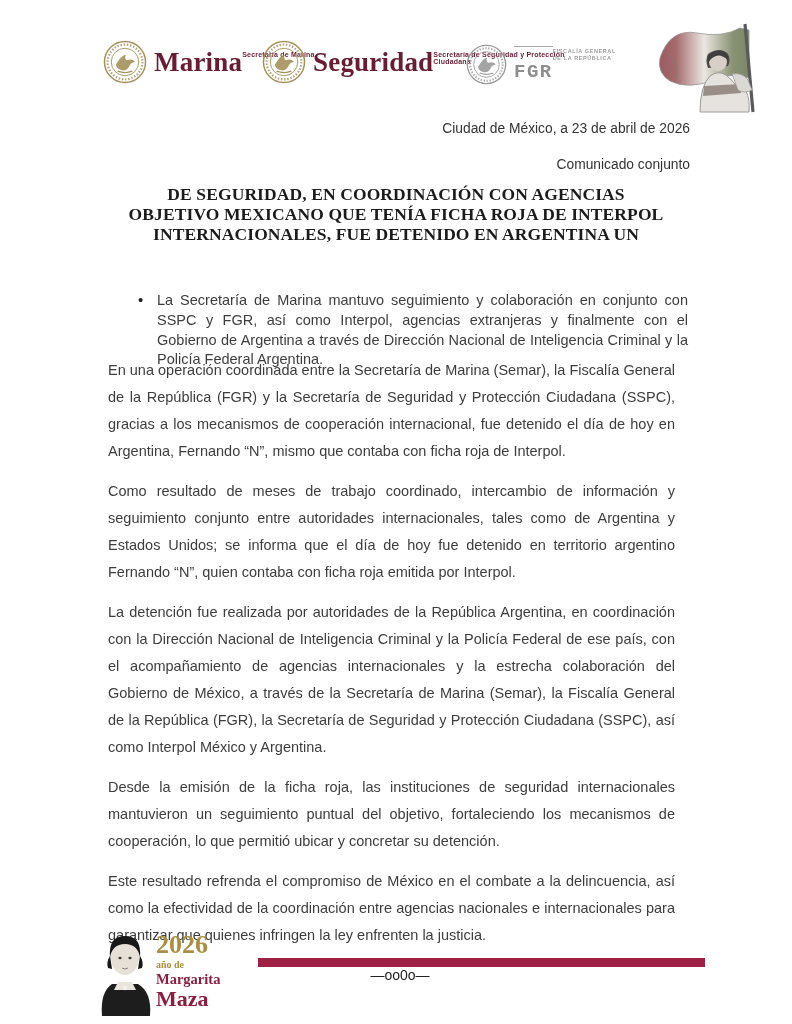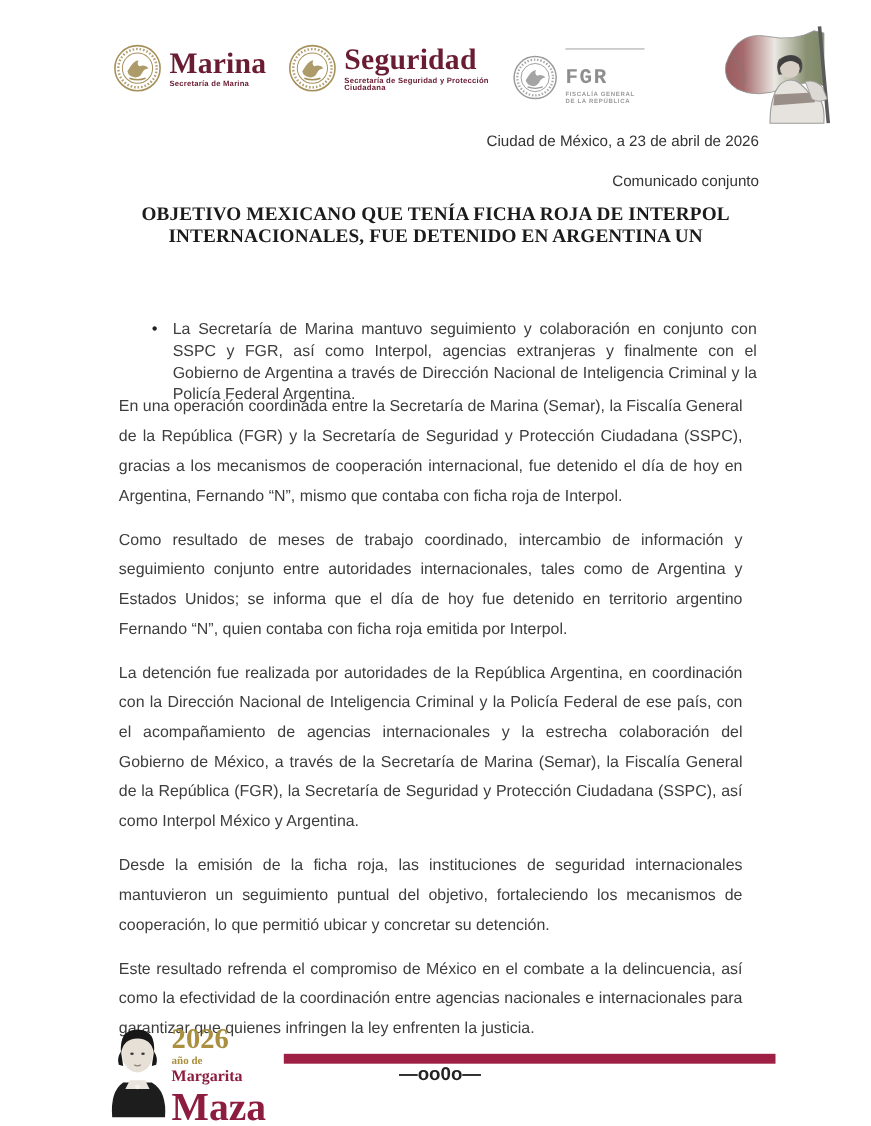--- a/index.html
+++ b/index.html
@@ -14,21 +14,21 @@
     font-family:"Liberation Sans",sans-serif;color:var(--ink);
   }
   
   .logo{position:absolute;display:flex;align-items:center;gap:7px;}
   .logo-marina{left:103px;top:40px;}
   .logo-seguridad{left:262px;top:40px;}
   .logo-fgr{left:466px;top:44px;}
   .seal{flex:0 0 auto;}
   .seal-gold{color:var(--gold);}
   .seal-gray{color:#9a9a9a;}
-  .logo-txt{display:flex;flex-direction:column;justify-content:center;}
+  .logo-txt{display:flex;flex-direction:row;justify-content:center;}
   .logo-title{
     font-family:"Liberation Serif",serif;font-weight:bold;font-size:27px;line-height:1;
     color:var(--maroon);letter-spacing:.2px;
   }
   .logo-sub{font-size:7px;font-weight:bold;color:var(--maroon);margin-top:2px;letter-spacing:.2px;}
   .logo-sub-seg{max-width:150px;}
   .fgr-title{
     font-family:Liberation Mono, monospace;font-weight:bold;font-size:19px;line-height:1.05;
     color:var(--gray);letter-spacing:1.5px;border-top:1.5px solid #a9a9a9;padding-top:16px;
   }
@@ -47,28 +47,28 @@
   .bullet-item{
     position:absolute;left:136px;top:291px;width:552px;padding-left:21px;
     font-size:14.5px;line-height:19.8px;text-align:justify;color:var(--ink);
   }
   .bullet-dot{position:absolute;left:2px;top:-1px;font-size:15px;color:#222;}
   
   .body-col{position:absolute;left:108px;top:357px;width:584px;}
   .body-col p{
     margin:0 17px 13px 0;font-size:14.5px;line-height:27px;text-align:justify;color:var(--ink);
   }
-  .closing{width:584px;text-align:center;font-weight:bold;font-size:17px;color:#222;margin-top:18px;}
+  .closing{width:584px;text-align:center;font-weight:normal;font-size:14px;color:#222;margin-top:18px;}
   
   .portrait{position:absolute;left:92px;top:924px;width:66px;height:92px;}
   .footer-txt{position:absolute;left:156px;top:932px;width:84px;line-height:1;}
   .f-year{font-family:"Liberation Serif",serif;font-weight:bold;font-size:26px;color:var(--f-gold);}
   .f-line1{font-family:"Liberation Serif",serif;font-weight:bold;font-size:10px;color:var(--f-gold);margin-top:2px;}
   .f-line2{font-family:"Liberation Serif",serif;font-weight:bold;font-size:14.5px;color:var(--f-maroon);margin-top:2px;}
-  .f-line3{font-family:"Liberation Serif",serif;font-weight:bold;font-size:36px;color:var(--f-maroon);margin-top:1px;}
+  .f-line3{font-family:"Liberation Serif",serif;font-weight:bold;font-size:22px;color:var(--f-maroon);margin-top:1px;}
   .footer-bar{position:absolute;left:258px;top:958px;width:447px;height:9px;background:var(--bar);}
 </style>
 </head>
 <body>
 
 <div class="page">
 
   <div class="logo logo-marina">
     <svg class="seal seal-gold" width="44" height="44" viewBox="0 0 48 48" aria-hidden="true">
       <circle cx="24" cy="24" r="22.4" fill="none" stroke="currentColor" stroke-width="1.6"></circle>
@@ -133,20 +133,21 @@
     <path d="M56 38 q4 -9 14 -7 q7 2 6 9 q-7 -6 -12 -4 q-6 2 -8 8 z" fill="#3f3f3f"></path>
     <path d="M48 92 q0 -26 10 -36 q8 -6 16 -1 q8 6 12 14 l8 2 q4 8 3 21 z" fill="#e6e3df" stroke="#9b9b9b" stroke-width="1"></path>
     <path d="M52 66 l36 -2 l1 9 l-38 3 z" fill="#9a8f88"></path>
     <path d="M80 54 q10 -2 16 6 l4 10 q-8 4 -14 0 z" fill="#dcd8d3" stroke="#9b9b9b" stroke-width="0.8"></path>
   </svg>
 
   <div class="dateline">Ciudad de México, a 23 de abril de 2026</div>
   <div class="doc-type">Comunicado conjunto</div>
 
   <div class="doc-title">
+    <div>DE SEGURIDAD, EN COORDINACIÓN CON AGENCIAS</div>
     <div>OBJETIVO MEXICANO QUE TENÍA FICHA ROJA DE INTERPOL</div>
     <div>INTERNACIONALES, FUE DETENIDO EN ARGENTINA UN</div>
   </div>
 
   <div class="bullet-item">
     <span class="bullet-dot">•</span>
     <span>La Secretaría de Marina mantuvo seguimiento y colaboración en conjunto con SSPC y FGR, así como Interpol, agencias extranjeras y finalmente con el Gobierno de Argentina a través de Dirección Nacional de Inteligencia Criminal y la Policía Federal Argentina.</span>
   </div>
 
   <div class="body-col">

